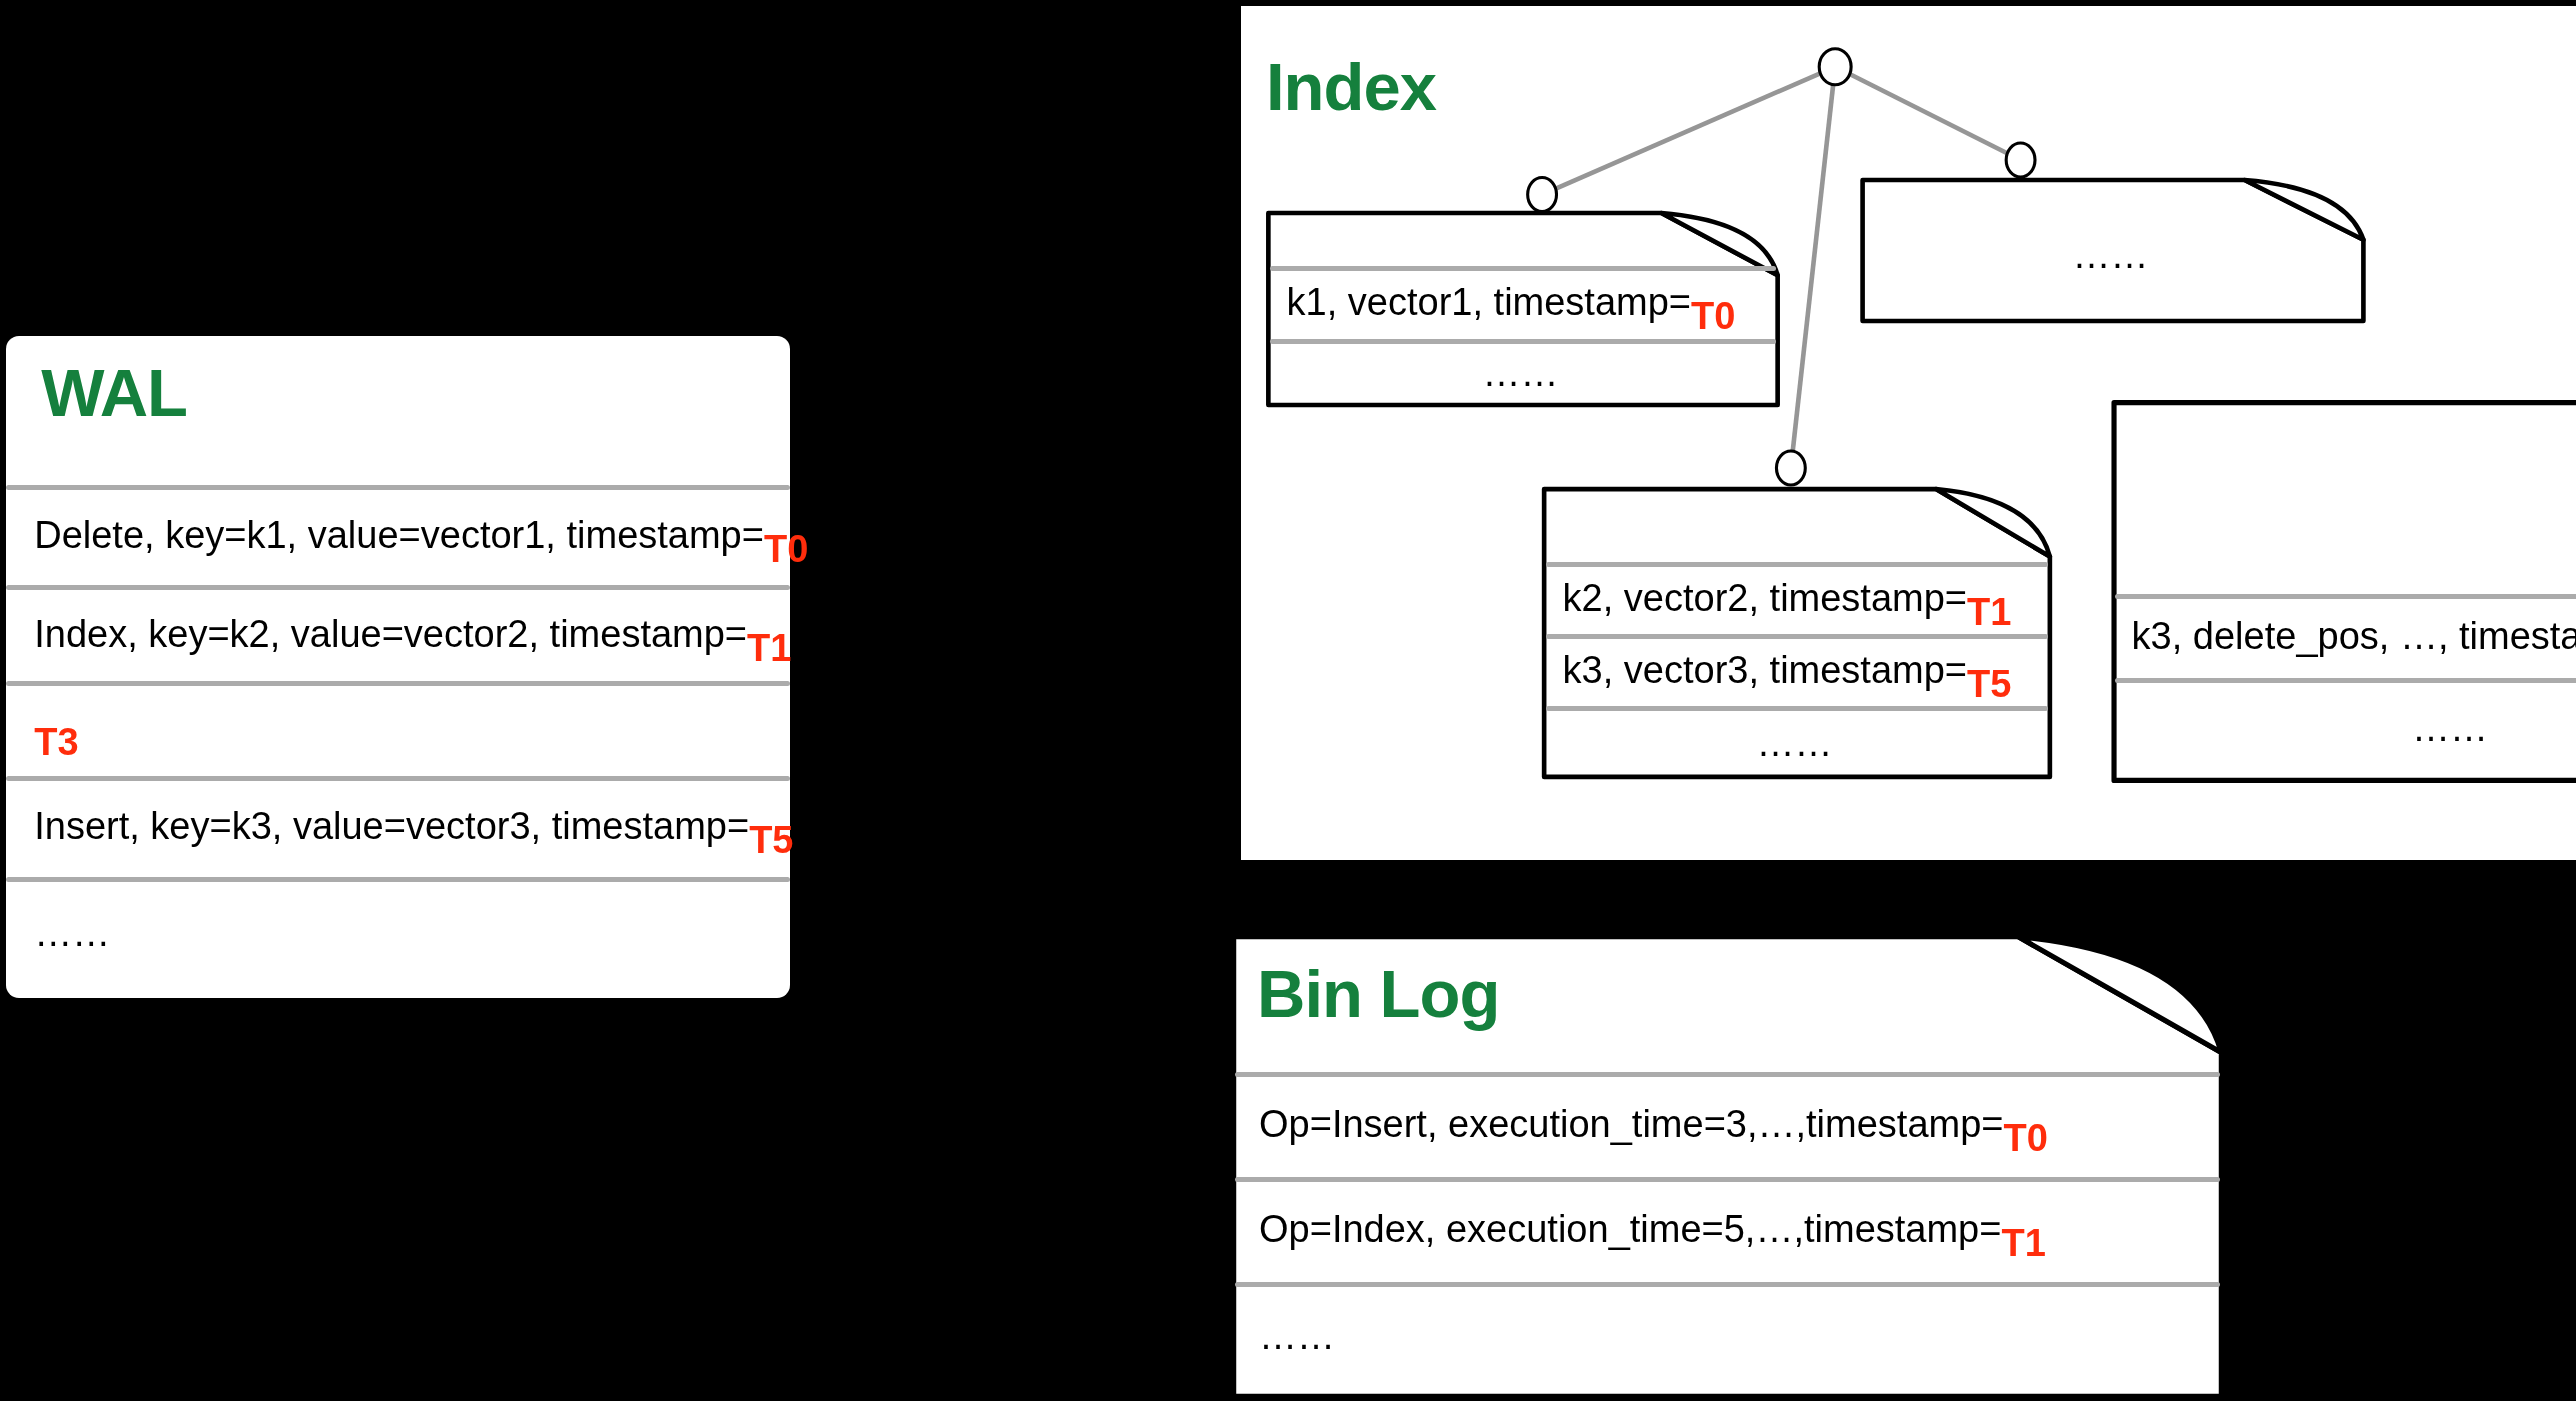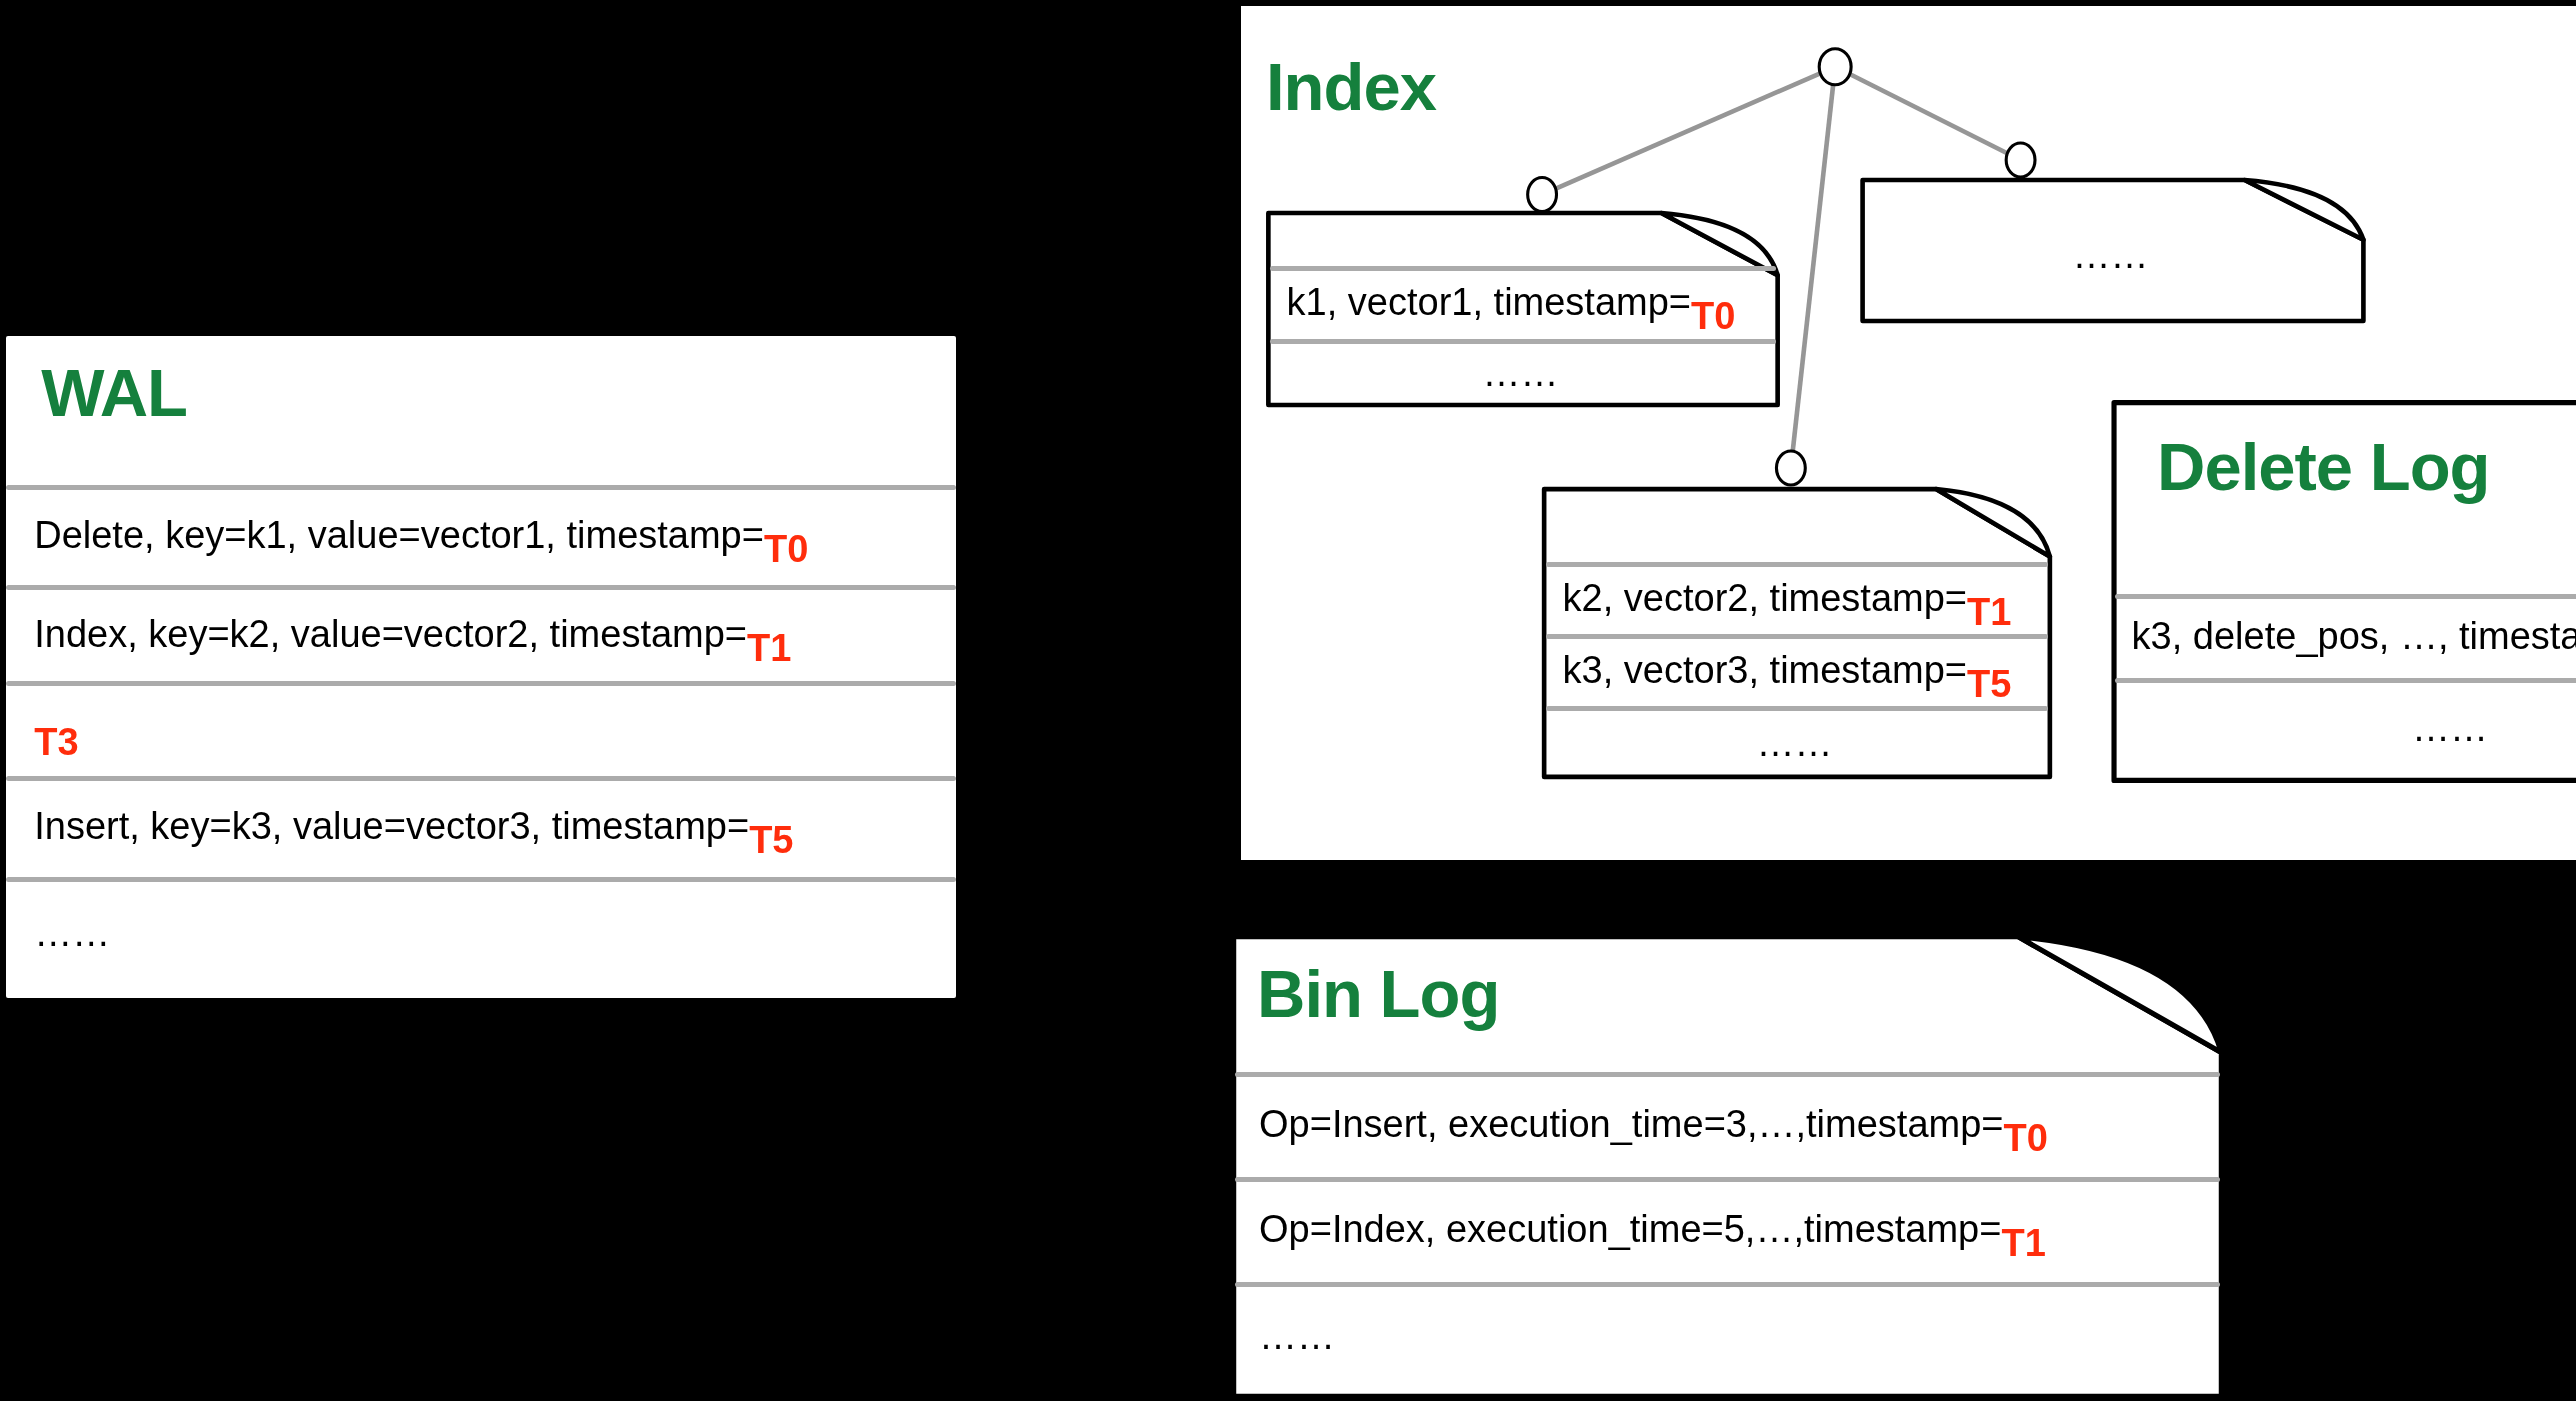--- a/index.html
+++ b/index.html
@@ -1,21 +1,21 @@
 <!DOCTYPE html>
 <html style="--bg: #000000; --panel: #ffffff; --accent: #ff2d0c; --sepc: #ababab;font-size:8.2px"><head>
 <meta charset="utf-8">
 <style>
   html,body{margin:0;padding:0;background:#000;}
   #canvas{
     position:relative;width:2817px;height:1402px;background:var(--bg,#000);
     font-family:"Liberation Sans","DejaVu Sans",sans-serif;overflow:hidden;
   }
   .panel{position:absolute;background:var(--panel,#fff);}
-  .wal{left:6.2px;top:336px;width:950px;height:662px;border-radius:2px;}
+  .wal{left:6.2px;top:336px;width:784px;height:662px;border-radius:13px;}
   .index-panel{left:1241px;top:6.2px;width:1570px;height:854px;}
   .title{position:absolute;font-weight:700;font-size:67px;letter-spacing:-1px;color:#15803d;white-space:nowrap;z-index:3;}
   .sep{position:absolute;left:0;right:0;height:5.2px;background:var(--sepc,#ababab);border-radius:3.1px;z-index:2;}
   .row{position:absolute;left:0;right:5.2px;display:flex;align-items:center;font-size:38px;color:#000;white-space:nowrap;z-index:2;}
   .row.center{justify-content:center;}
   .ts{font-weight:700;color:var(--accent,#ff2d0c);margin-top:28px;}
   .card{position:absolute;}
   .card svg.shape{position:absolute;left:0;top:0;overflow:visible;z-index:0;}
   .card .sep{left:4.1px;right:4.1px;}
   .tree{position:absolute;left:0;top:0;z-index:4;overflow:visible;pointer-events:none;}
@@ -101,21 +101,20 @@
       <div class="row center" style="top:31px;height:93px">
         <span>……</span>
       </div>
     </div>
 
     <div class="card" style="left:870px;top:394px;width:683px;height:383px">
       <svg class="shape" width="683" height="383" viewBox="0 0 1325 744">
         <path d="M5,5 H1015 L1320,185 V739 H5 Z" fill="#fff" stroke="#000" stroke-width="10" stroke-linejoin="round"></path>
         <path d="M1015,5 Q1278,30 1320,185 Z" fill="#fff" stroke="#000" stroke-width="10" stroke-linejoin="round"></path>
       </svg>
-      <div class="title" style="left:46px;top:28px">Delete Log</div>
       <div class="sep" style="top:194px"></div>
       <div class="sep" style="top:278px"></div>
       <div class="row" style="top:199px;height:74px;padding-left:20.6px">
         <span>k3, delete_pos, …, timestamp=</span>
       </div>
       <div class="row center" style="top:283px;height:90px">
         <span>……</span>
       </div>
     </div>
 

